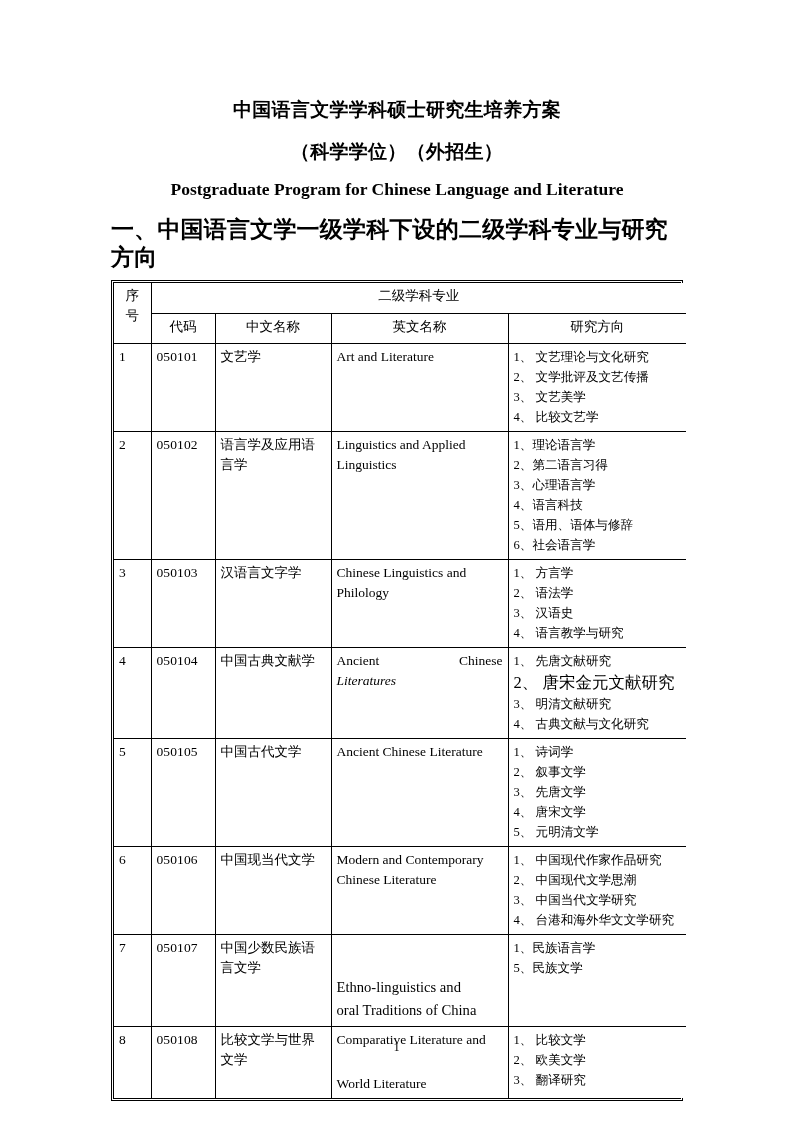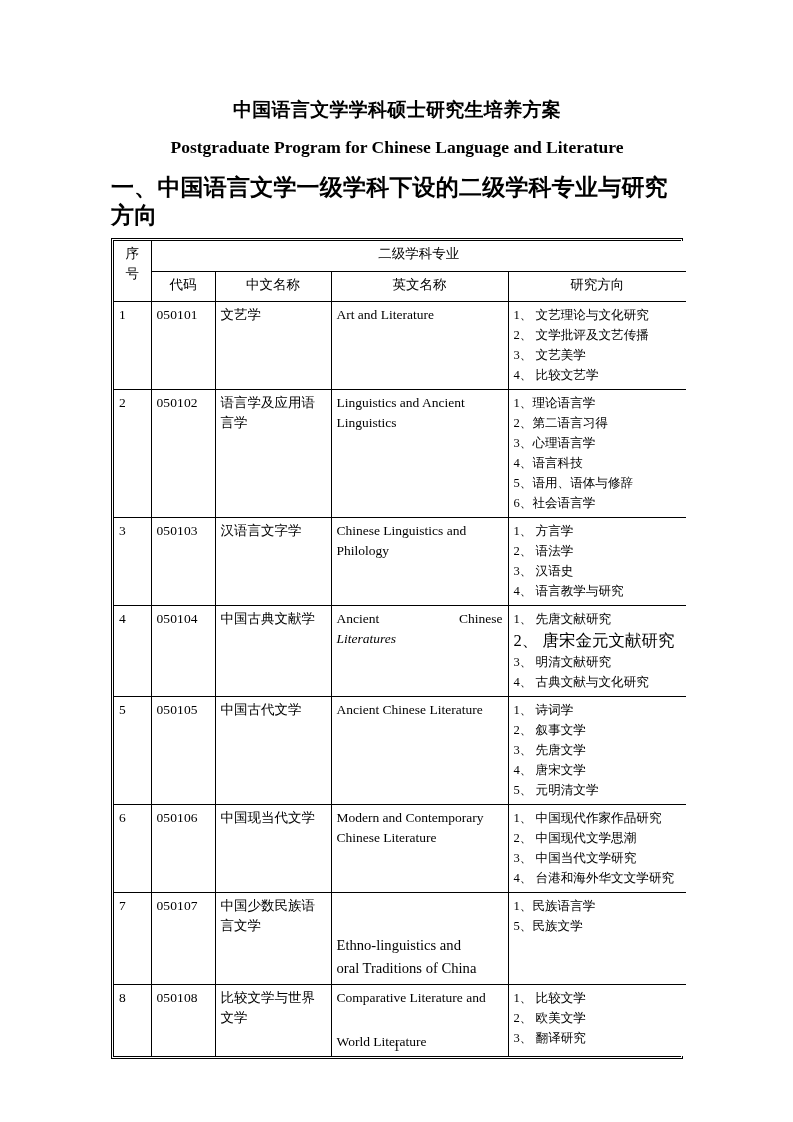--- a/index.html
+++ b/index.html
@@ -171,20 +171,21 @@
     font-family: "Liberation Serif", serif;
   }
 </style>
 </head>
 <body>
 
 <div class="page">
   <div class="content">
 
     <h1 class="title-cn">中国语言文学学科硕士研究生培养方案</h1>
+    <h2 class="subtitle-cn">（科学学位）（外招生）</h2>
     <h2 class="title-en">Postgraduate Program for Chinese Language and Literature</h2>
     <h3 class="section-heading">一、中国语言文学一级学科下设的二级学科专业与研究方向</h3>
 
     <div class="tbl-wrap">
       <table class="main">
         <colgroup>
           <col class="c-seq">
             <col class="c-code">
             <col class="c-cn">
             <col class="c-en">
@@ -218,21 +219,21 @@
                   <li>3、  文艺美学</li>
                   <li>4、  比较文艺学</li>
                 </ul>
               </td>
             </tr>
             <tr>
               <td class="seq">2</td>
               <td class="code">050102</td>
               <td class="cn">语言学及应用语言学</td>
               <td class="en">
-                <span style="display: block;">Linguistics and Ancient</span>
+                <span style="display: block;">Linguistics and Applied</span>
                 <span style="display: block;">Linguistics</span>
               </td>
               <td class="dir">
                 <ul class="dir-list">
                   <li>1、理论语言学</li>
                   <li>2、第二语言习得</li>
                   <li>3、心理语言学</li>
                   <li>4、语言科技</li>
                   <li>5、语用、语体与修辞</li>
                   <li>6、社会语言学</li>

